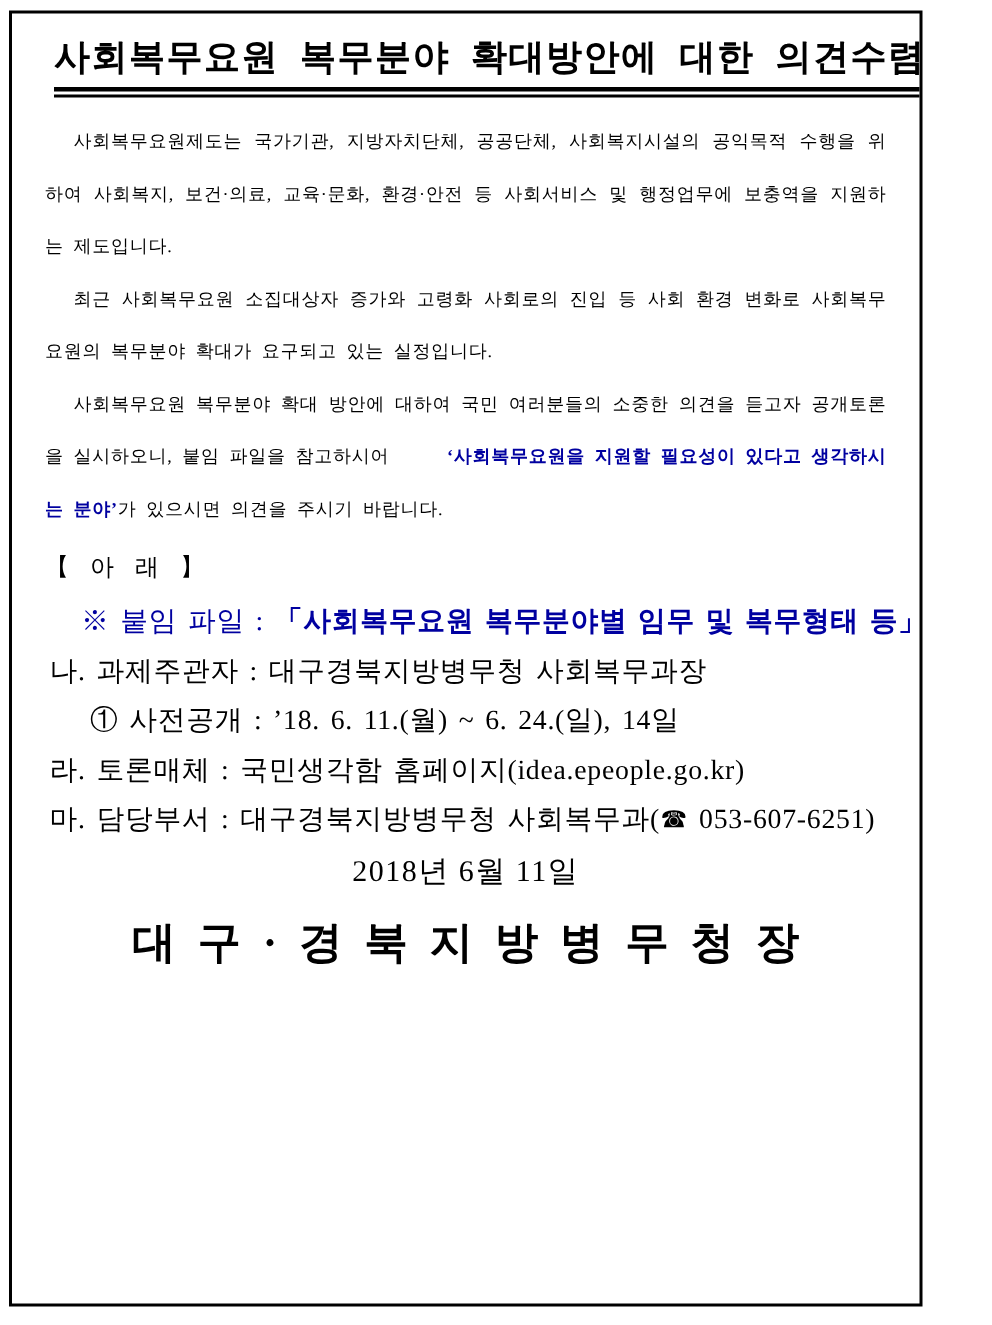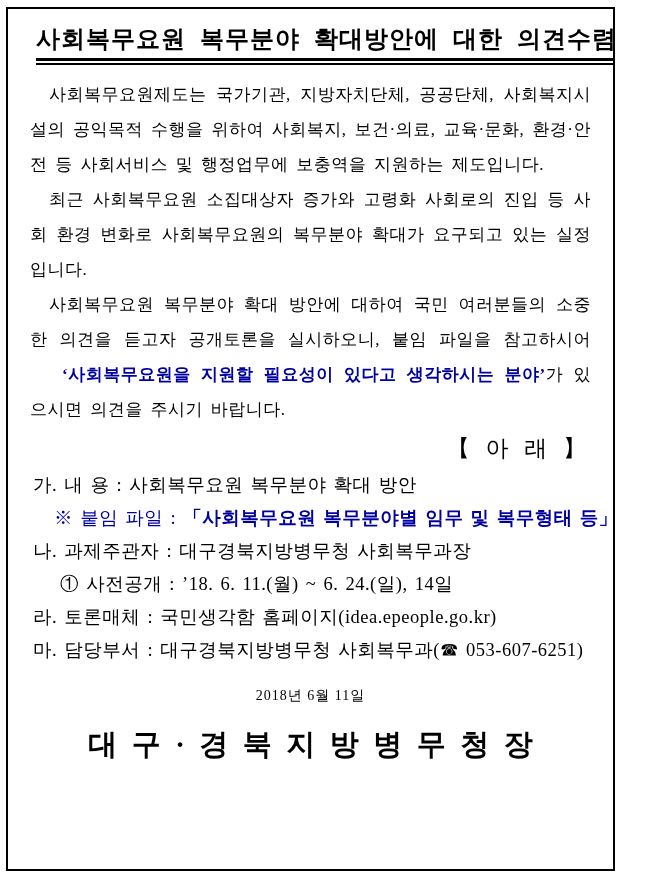--- a/index.html
+++ b/index.html
@@ -39,60 +39,59 @@
     line-height: 32px;
     letter-spacing: 1px;
     word-spacing: 7px;
     white-space: nowrap;
   }
   .rule-thick { height: 3px; background: #000; margin-top: 3px; }
   .rule-thin  { height: 2px; background: #000; margin-top: 2px; }
   
   .body-par {
     margin: 0;
-    font-size: 17px;
+    font-size: 12px;
     line-height: 35px;
     text-align: justify;
     word-break: break-all;
     text-indent: 19px;
     word-spacing: 3px;
     letter-spacing: 0.5px;
   }
   .highlight {
     color: var(--accent);
     font-weight: bold;
     margin-left: 32px;
   }
   
   .below-header {
-    text-align: right;
-    font-size: 23px;
+    text-align: left;
+    font-size: 16px;
     line-height: 36px;
     margin: 4px 0 0 0;
     letter-spacing: 5px;
   }
   
   .list {
     margin-top: 2px;
     font-size: 18.5px;
     letter-spacing: 0.5px;
     word-spacing: 2px;
   }
   .li { line-height: 33px; white-space: nowrap; }
   .l0 { padding-left: 3px; }
   .l1 { padding-left: 24px; }
   .l2 { padding-left: 30px; }
   .blue { color: var(--accent); }
   .bold { font-weight: bold; }
   
   .date-line {
     text-align: center;
-    font-size: 14px;
+    font-size: 20px;
     line-height: 34px;
-    margin-top: 12px;
     letter-spacing: 1px;
   }
   .signature {
     text-align: center;
     font-size: 29px;
     font-weight: bold;
     margin-top: 10px;
     line-height: 42px;
     letter-spacing: 0.5em;
     text-indent: 0.5em; 
@@ -114,21 +113,20 @@
 
   <p class="body-par">사회복무요원제도는 국가기관, 지방자치단체, 공공단체, 사회복지시설의 공익목적 수행을 위하여 사회복지, 보건·의료, 교육·문화, 환경·안전 등 사회서비스 및 행정업무에 보충역을 지원하는 제도입니다.</p>
 
   <p class="body-par">최근 사회복무요원 소집대상자 증가와 고령화 사회로의 진입 등 사회 환경 변화로 사회복무요원의 복무분야 확대가 요구되고 있는 실정입니다.</p>
 
   <p class="body-par"><span>사회복무요원 복무분야 확대 방안에 대하여 국민 여러분들의 소중한 의견을 듣고자 공개토론을 실시하오니, 붙임 파일을 참고하시어 </span><span class="highlight">‘사회복무요원을 지원할 필요성이 있다고 생각하시는 분야’</span><span>가 있으시면 의견을 주시기 바랍니다.</span></p>
 
   <div class="below-header">【 아  래 】</div>
 
   <div class="list">
-    <div class="li l0">가. 내 용 : 사회복무요원 복무분야 확대 방안</div>
 
     <div class="li l1"><span class="blue">※ 붙임 파일 : </span><span class="blue bold">「사회복무요원 복무분야별 임무 및 복무형태 등」</span></div>
 
     <div class="li l0">나. 과제주관자 : 대구경북지방병무청 사회복무과장</div>
 
 
     <div class="li l2">① 사전공개 : ’18. 6. 11.(월) ~ 6. 24.(일), 14일</div>
 
 
 

